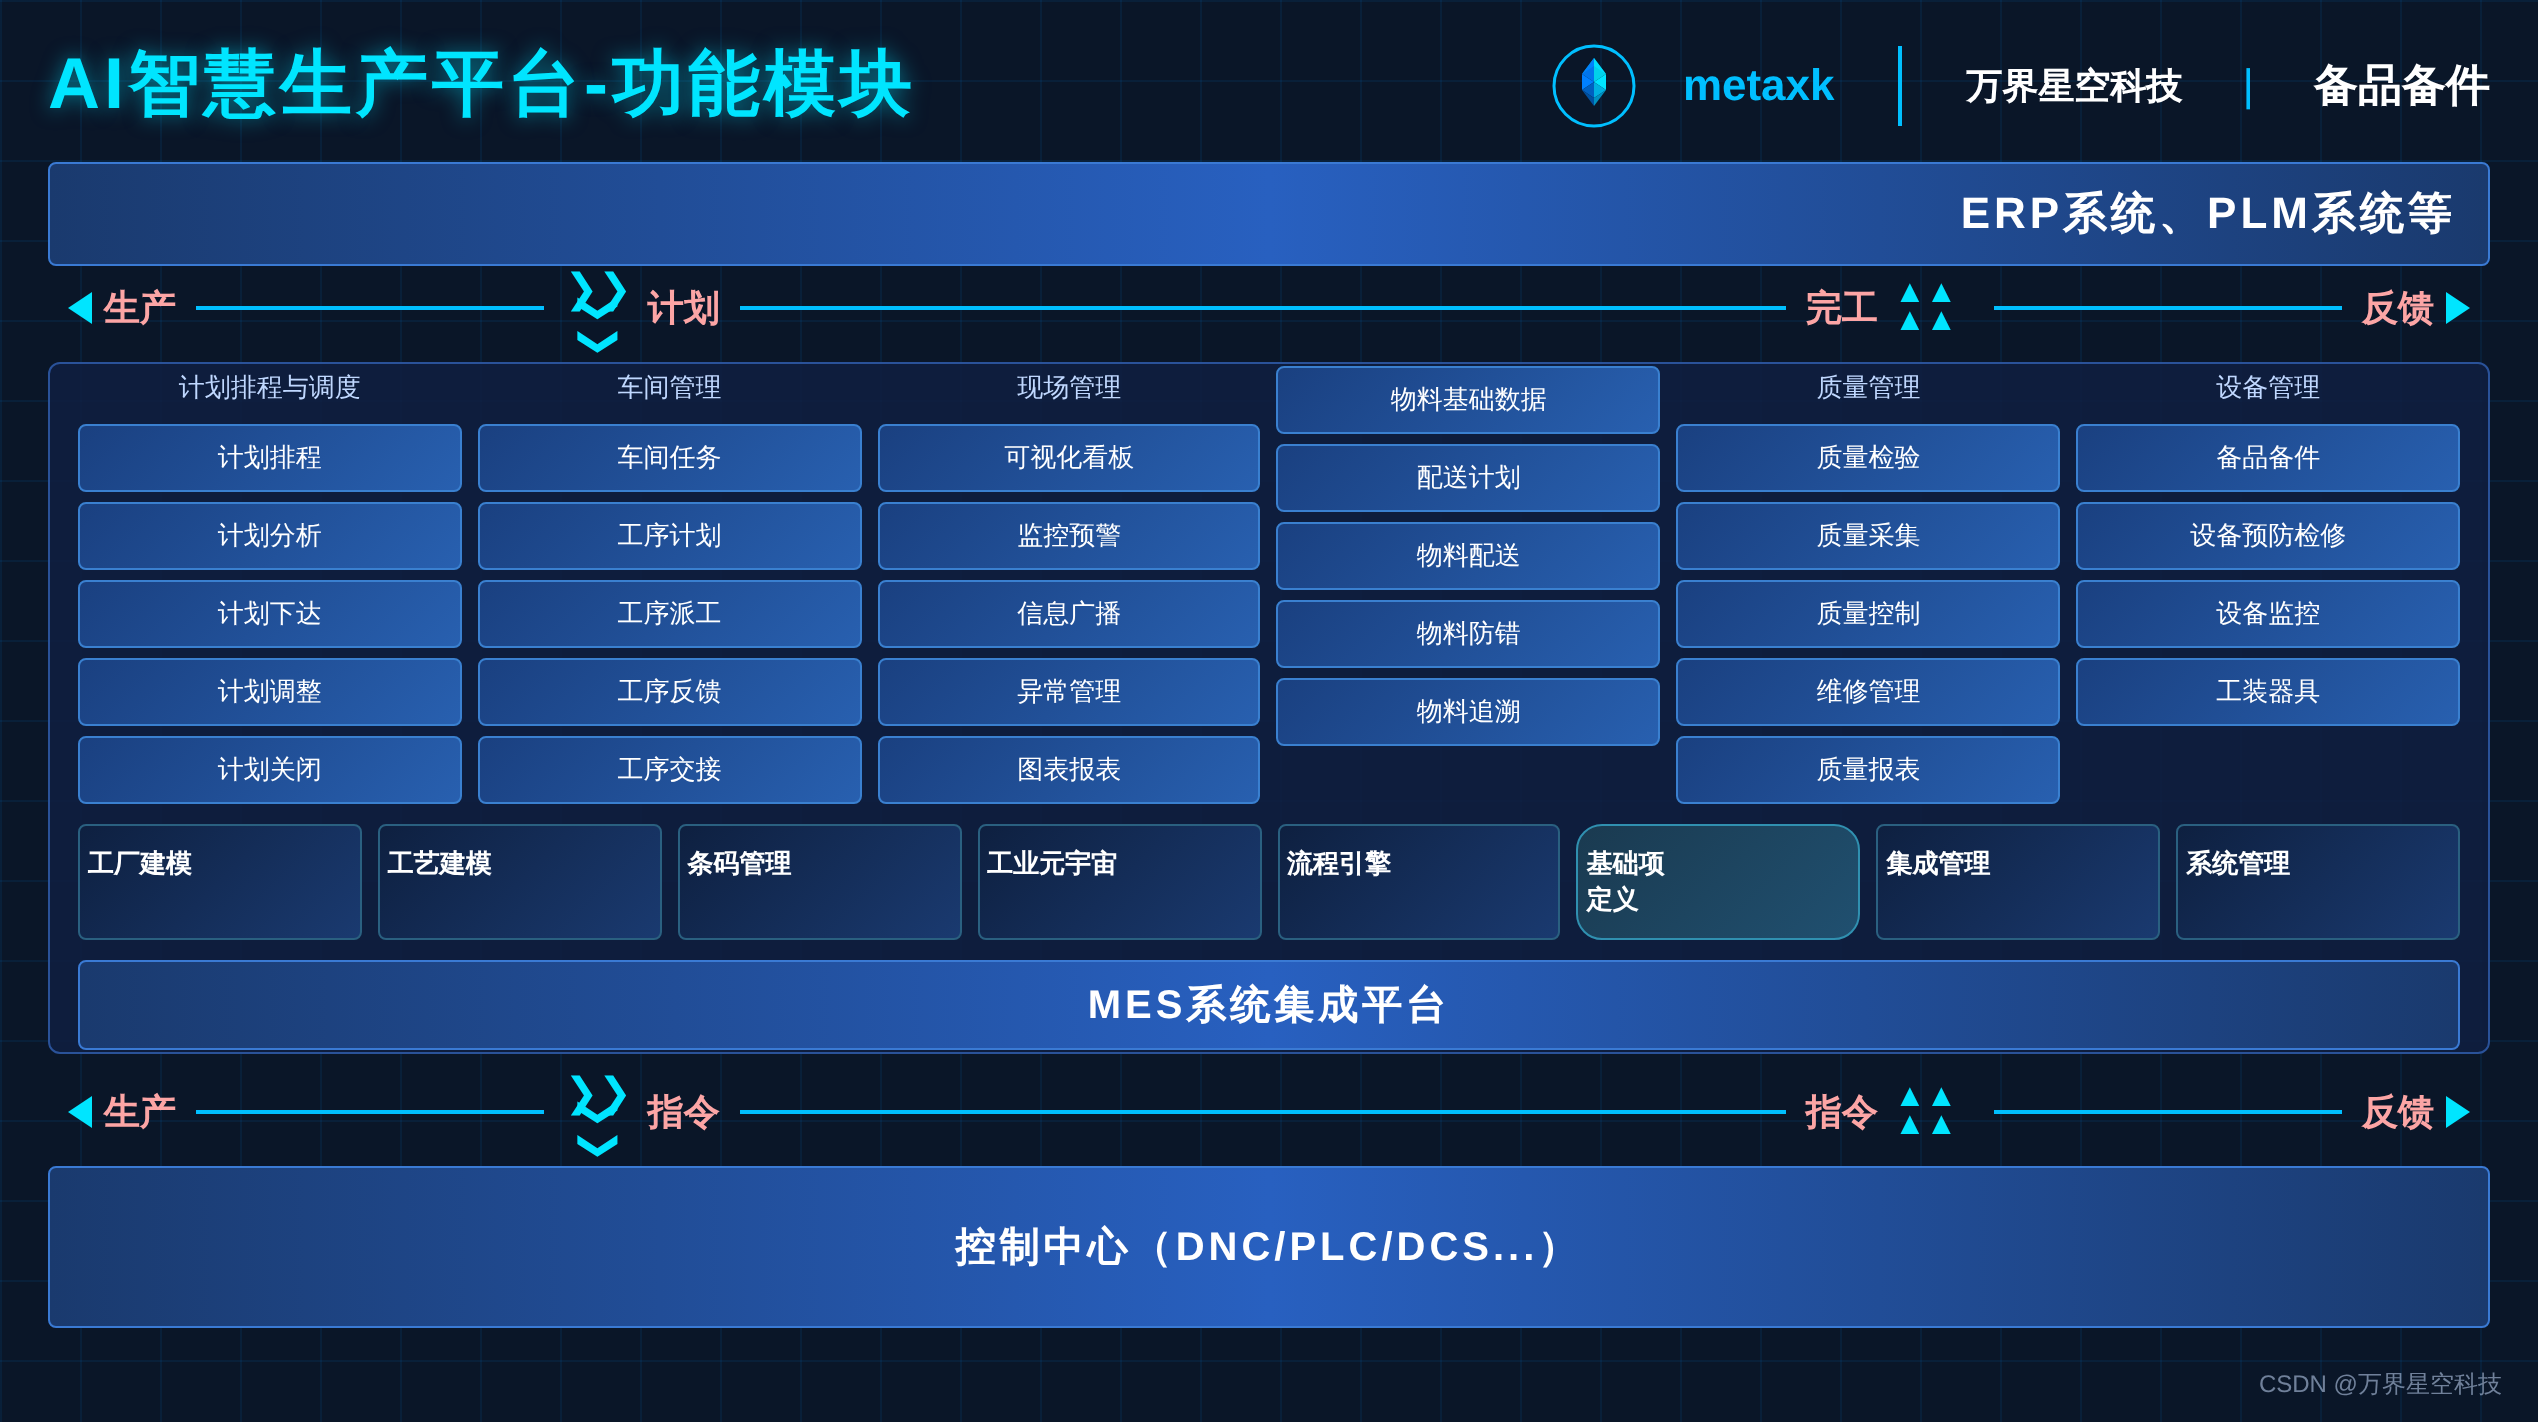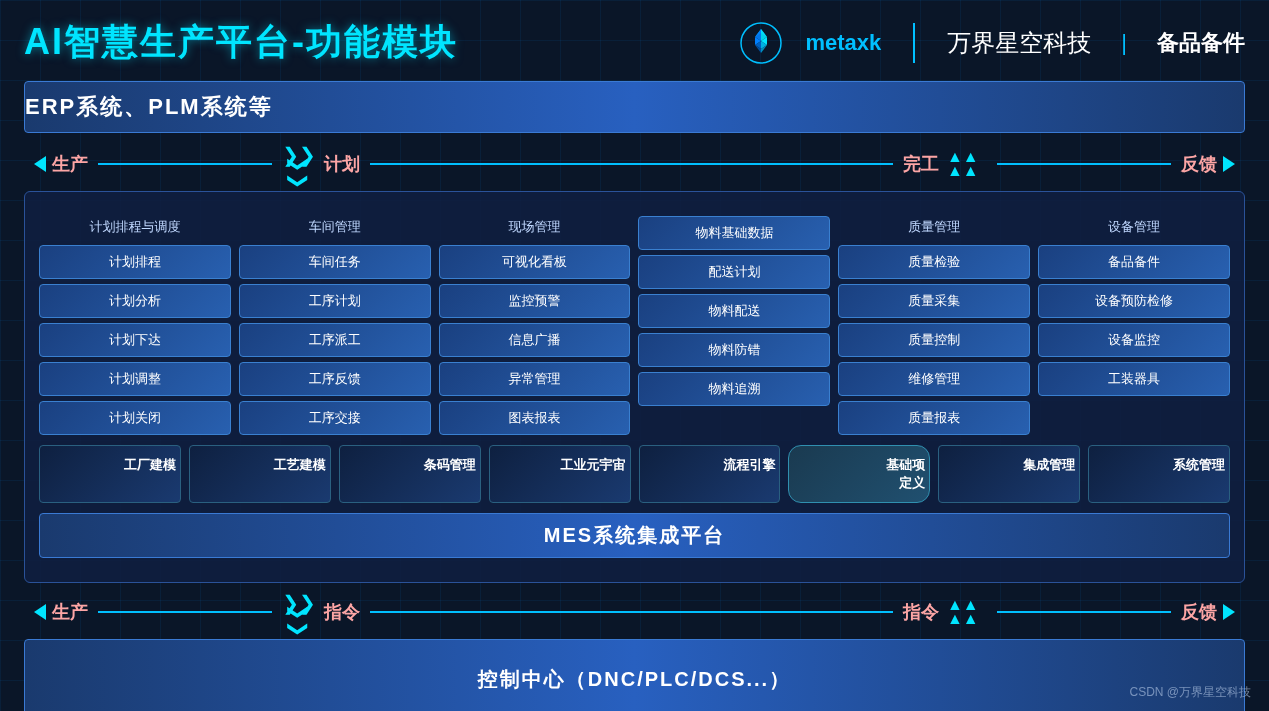--- a/index.html
+++ b/index.html
@@ -65,36 +65,35 @@
     }
 
     .brand-divider {
       width: 2px;
       height: 40px;
       background: #00bfff;
       margin: 0 10px;
     }
 
     .brand-sub {
-      font-size: 24px;
-      font-weight: normal;
+      font-size: 18px;
+      font-weight: bold;
       color: #ffffff;
     }
 
     
     .erp-bar {
       background: linear-gradient(90deg, #1a3a6e, #2860c0, #1a3a6e);
       border: 1px solid #3a7ad4;
       border-radius: 4px;
-      text-align: left;
-      padding: 10px 0;
+      text-align: right;
+      padding: 10px 16px;
       font-size: 22px;
       color: #ffffff;
       font-weight: bold;
-      margin-bottom: 10px;
       letter-spacing: 2px;
     }
 
     .flow-label {
       font-size: 18px;
       color: #fca5a5;
       font-weight: bold;
     }
 
     .arrow-left {
@@ -111,21 +110,21 @@
       border-top: 8px solid transparent;
       border-bottom: 8px solid transparent;
       border-left: 12px solid #00e5ff;
     }
 
     
     .main-box {
       background: rgba(15, 30, 65, 0.85);
       border: 1px solid #2a5299;
       border-radius: 6px;
-      padding: 24px 14px;
+      padding: 1px 14px;
       margin-bottom: 8px;
     }
 
     
     .columns-grid {
       display: grid;
       grid-template-columns: repeat(6, 1fr);
       gap: 8px;
       margin-bottom: 10px;
     }
@@ -162,21 +161,21 @@
       margin-bottom: 10px;
     }
 
     .bottom-btn {
       flex: 1;
       background: linear-gradient(135deg, #0e2040, #1a3a70);
       border: 1px solid #2a6080;
       border-radius: 4px;
       color: #ffffff;
       font-size: 13px;
-      text-align: right;
+      text-align: left;
       padding: 10px 4px;
       cursor: pointer;
       font-weight: bold;
     }
 
     .bottom-btn.highlight {
       background: linear-gradient(135deg, #1a3a50, #205070);
       border-color: #3090b0;
       border-radius: 13px;
     }

